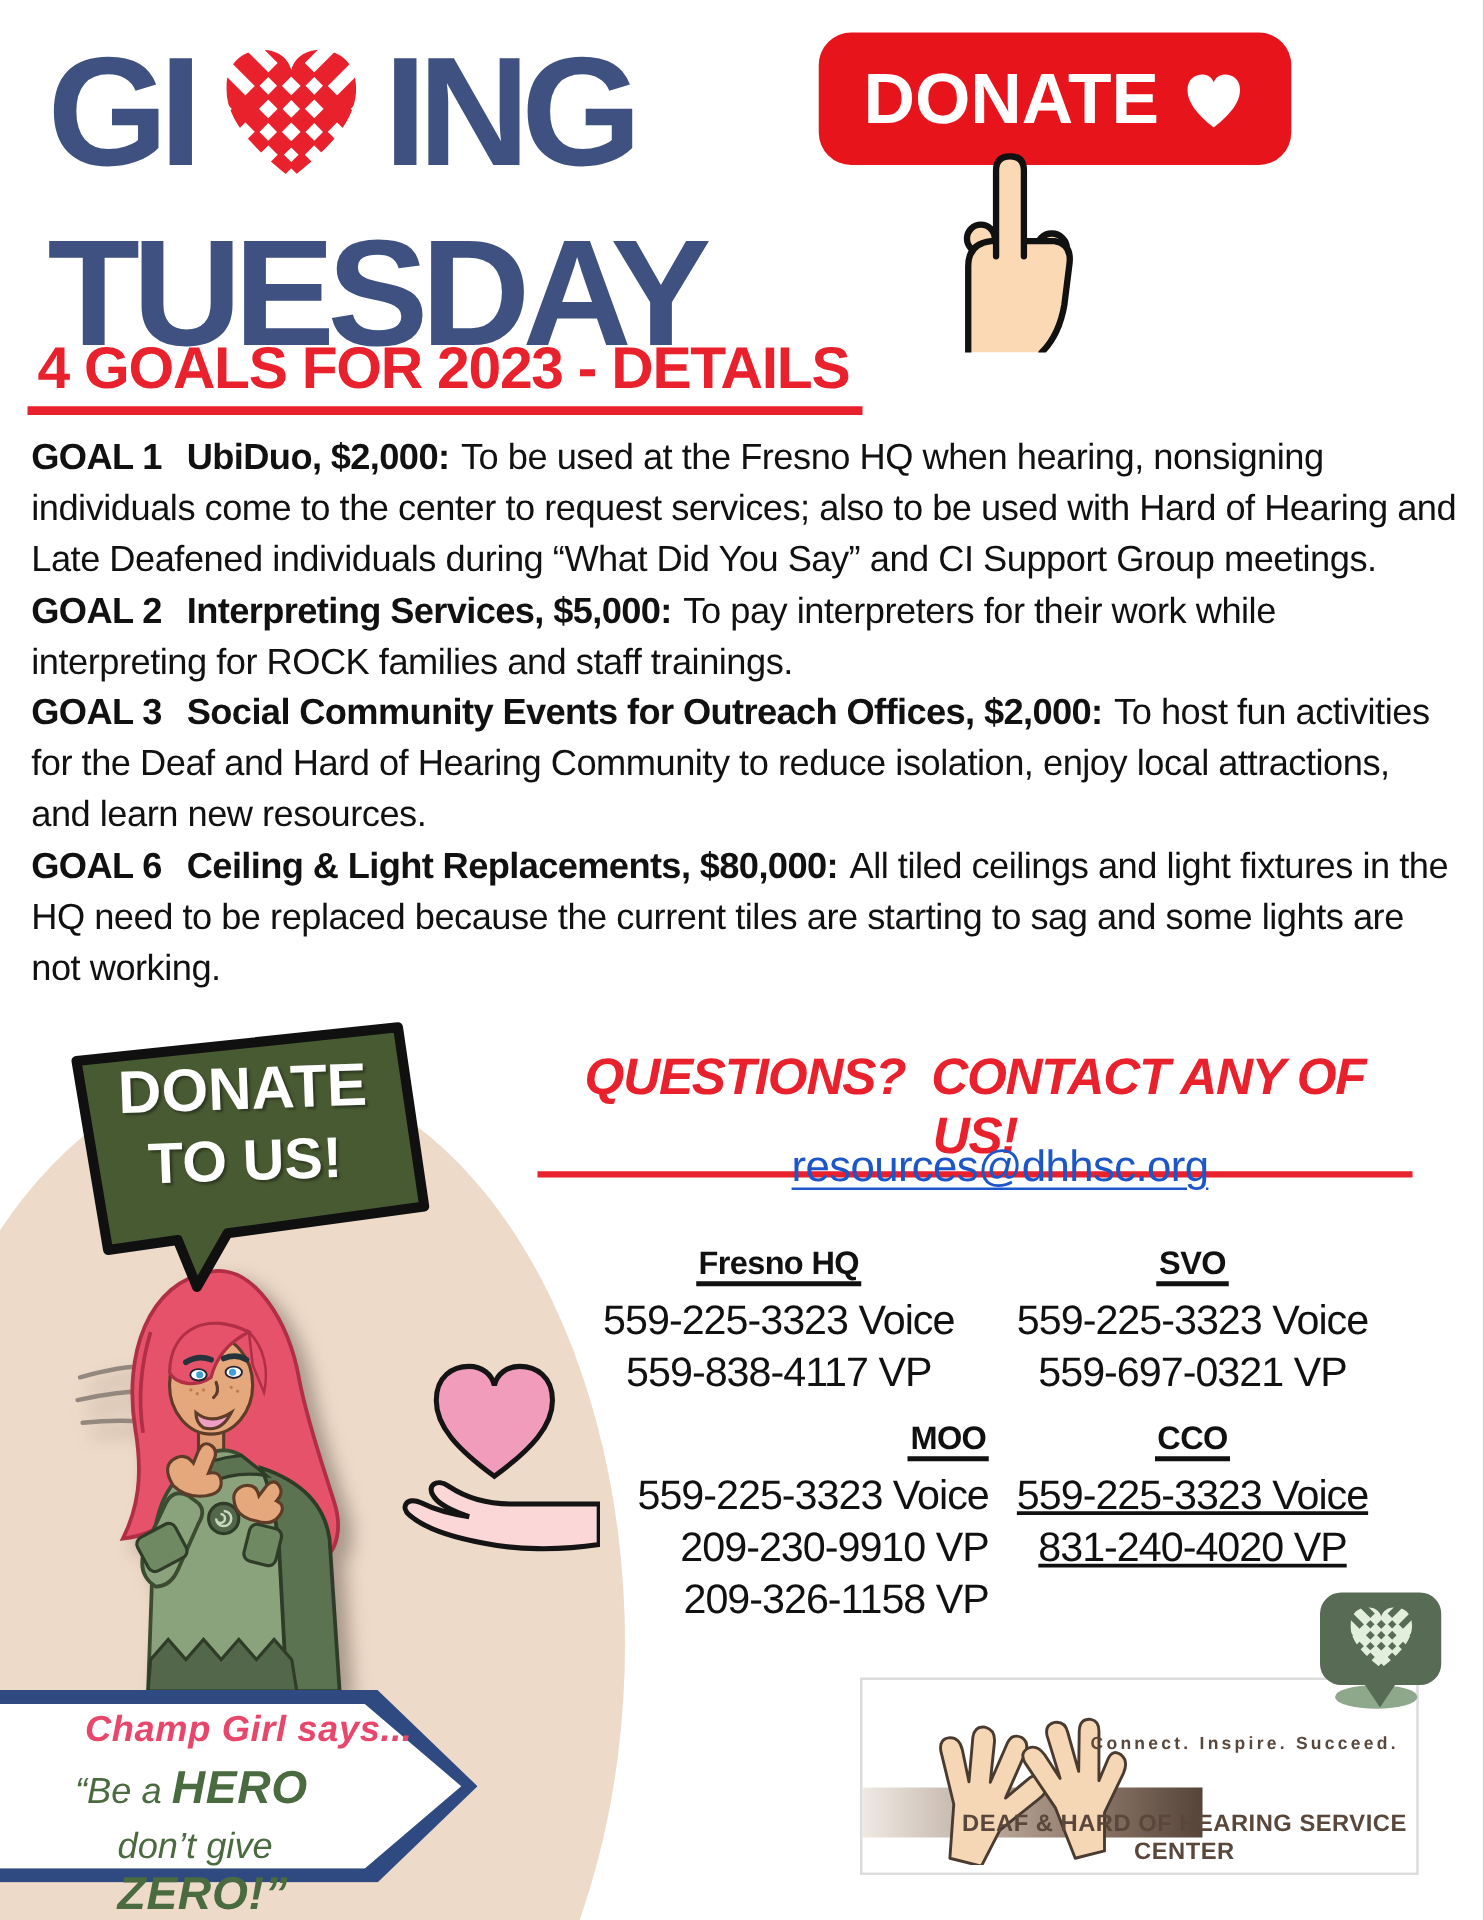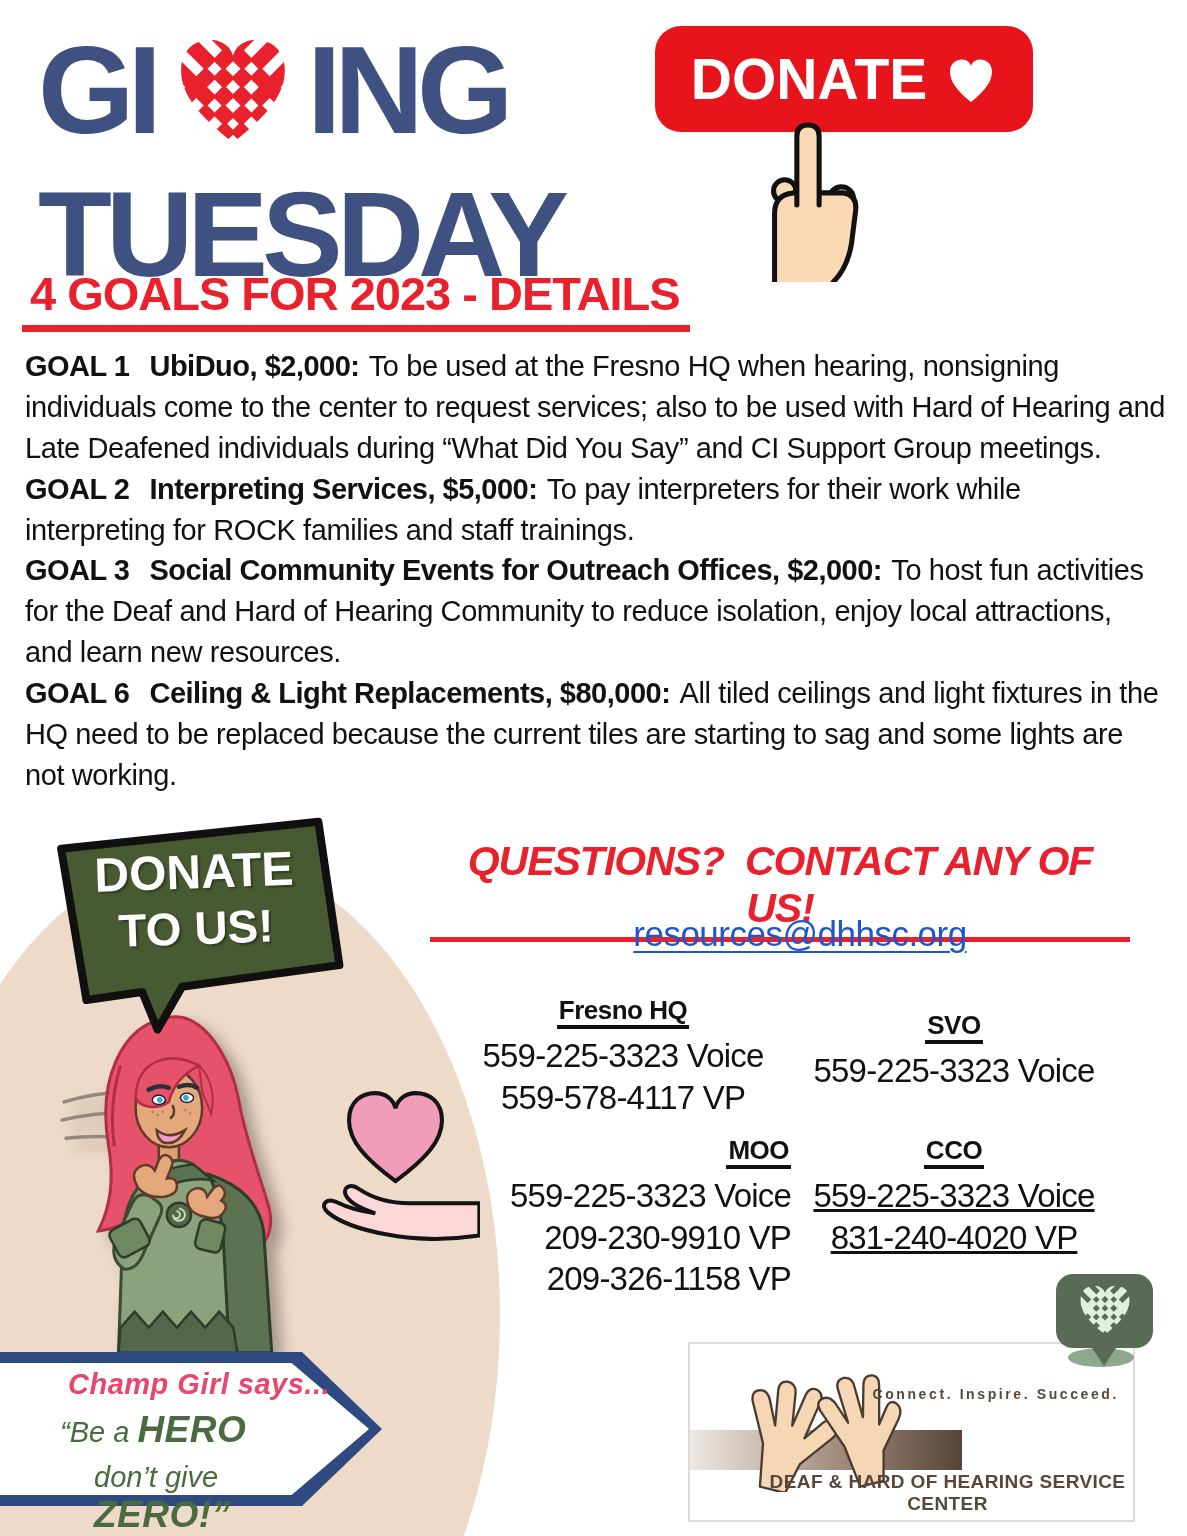--- a/index.html
+++ b/index.html
@@ -62,34 +62,34 @@
   .q-head{position:absolute;left:430px;top:838px;width:700px;text-align:center;}
   .q-head span{display:inline-block;font-size:41px;font-weight:bold;font-style:italic;letter-spacing:-1px;
       color:#e8212d;border-bottom:5px solid #e8212d;padding:0 4px 5px 4px;}
   .q-email{position:absolute;left:450px;top:914px;width:700px;text-align:center;}
   .q-email a{color:#1d56c9;font-size:35px;letter-spacing:-0.5px;text-decoration:underline;
       text-decoration-thickness:2px;text-underline-offset:5px;}
   .office{position:absolute;width:336px;text-align:center;z-index:2;}
   .office .oname{display:inline-block;font-size:26px;font-weight:bold;letter-spacing:-0.5px;
       border-bottom:4px solid #111;line-height:1.1;margin-bottom:6px;padding:0 2px;}
   .office .oline{font-size:33px;line-height:1.27;letter-spacing:-0.8px;}
-  #office-hq{left:455px;top:996px;} #office-svo{left:786px;top:996px;margin-top:15px;}
+  #office-hq{left:455px;top:996px;} #office-svo{left:786px;top:996px;}
   #office-moo{left:455px;top:1136px;text-align:right;} #office-cco{left:786px;top:1136px;text-decoration:underline;}
 
   
   .marker-ellipse{position:absolute;left:1068px;top:1348px;width:66px;height:19px;border-radius:50%;
       background:#8ea88b;z-index:5;}
   .marker-tail{position:absolute;left:1088px;top:1342px;width:0;height:0;z-index:6;
       border-left:16px solid transparent;border-right:16px solid transparent;border-top:24px solid #576b55;}
   .marker-bubble{position:absolute;left:1056px;top:1274px;width:97px;height:74px;border-radius:17px;
       background:#576b55;z-index:6;display:flex;align-items:center;justify-content:center;}
   .marker-bubble svg{width:56px;height:56px;}
 
   
-  .dhhsc-box{position:absolute;left:688px;top:1342px;width:447px;height:180px;background:#fff;
+  .dhhsc-box{position:absolute;left:688px;top:1342px;width:447px;height:158px;background:#fff;
       border:2px solid #dcdcdc;box-sizing:border-box;z-index:4;}
   .dhhsc-bar{position:absolute;left:0;top:86px;width:272px;height:40px;
       background:linear-gradient(90deg,#efe9e3,#a08b7c 55%,#564439);}
   .dhhsc-hands{position:absolute;left:18px;top:4px;width:218px;height:144px;}
   .dhhsc-tagline{position:absolute;right:14px;top:42px;font-size:14px;font-weight:bold;color:#5a473c;
       letter-spacing:2.6px;}
   .dhhsc-acronym{position:absolute;right:10px;top:56px;font-size:64px;font-weight:bold;color:#55443c;
       letter-spacing:-2px;line-height:1;}
   .dhhsc-fullname{position:absolute;left:78px;right:6px;bottom:5px;text-align:center;font-size:19px;
       font-weight:bold;color:#5a473c;letter-spacing:0.4px;}
@@ -225,25 +225,26 @@
   <div class="q-head">
     <span>QUESTIONS?&nbsp; CONTACT ANY OF US!</span>
   </div>
   <div class="q-email">
     <a href="#">resources@dhhsc.org</a>
   </div>
 
   <div class="office" id="office-hq">
     <div><span class="oname">Fresno HQ</span></div>
     <div class="oline">559-225-3323 Voice</div>
-    <div class="oline">559-578-4117 VP</div>
+    <div class="oline">559-838-4117 VP</div>
   </div>
   <div class="office" id="office-svo">
     <div><span class="oname">SVO</span></div>
     <div class="oline">559-225-3323 Voice</div>
+    <div class="oline">559-697-0321 VP</div>
   </div>
   <div class="office" id="office-moo">
     <div><span class="oname">MOO</span></div>
     <div class="oline">559-225-3323 Voice</div>
     <div class="oline">209-230-9910 VP</div>
     <div class="oline">209-326-1158 VP</div>
   </div>
   <div class="office" id="office-cco">
     <div><span class="oname">CCO</span></div>
     <div class="oline">559-225-3323 Voice</div>

